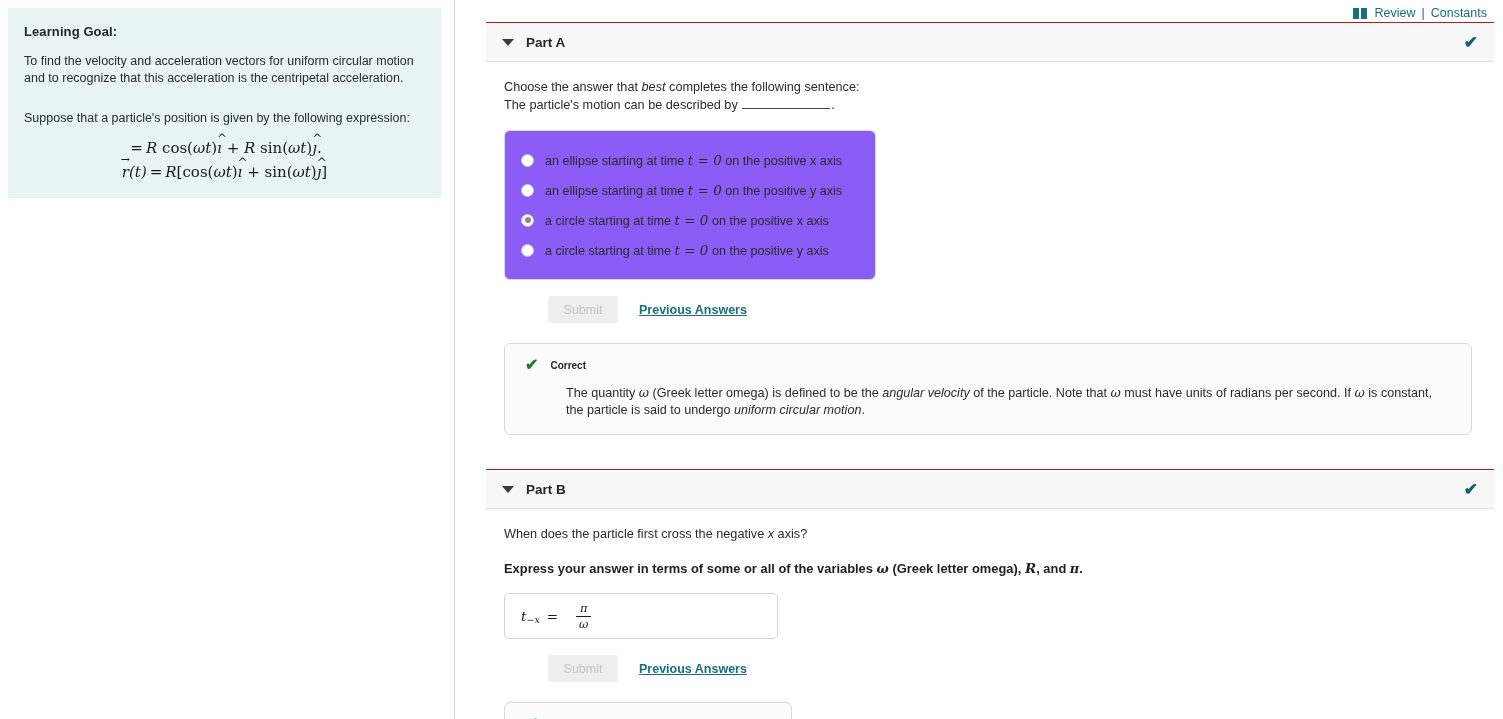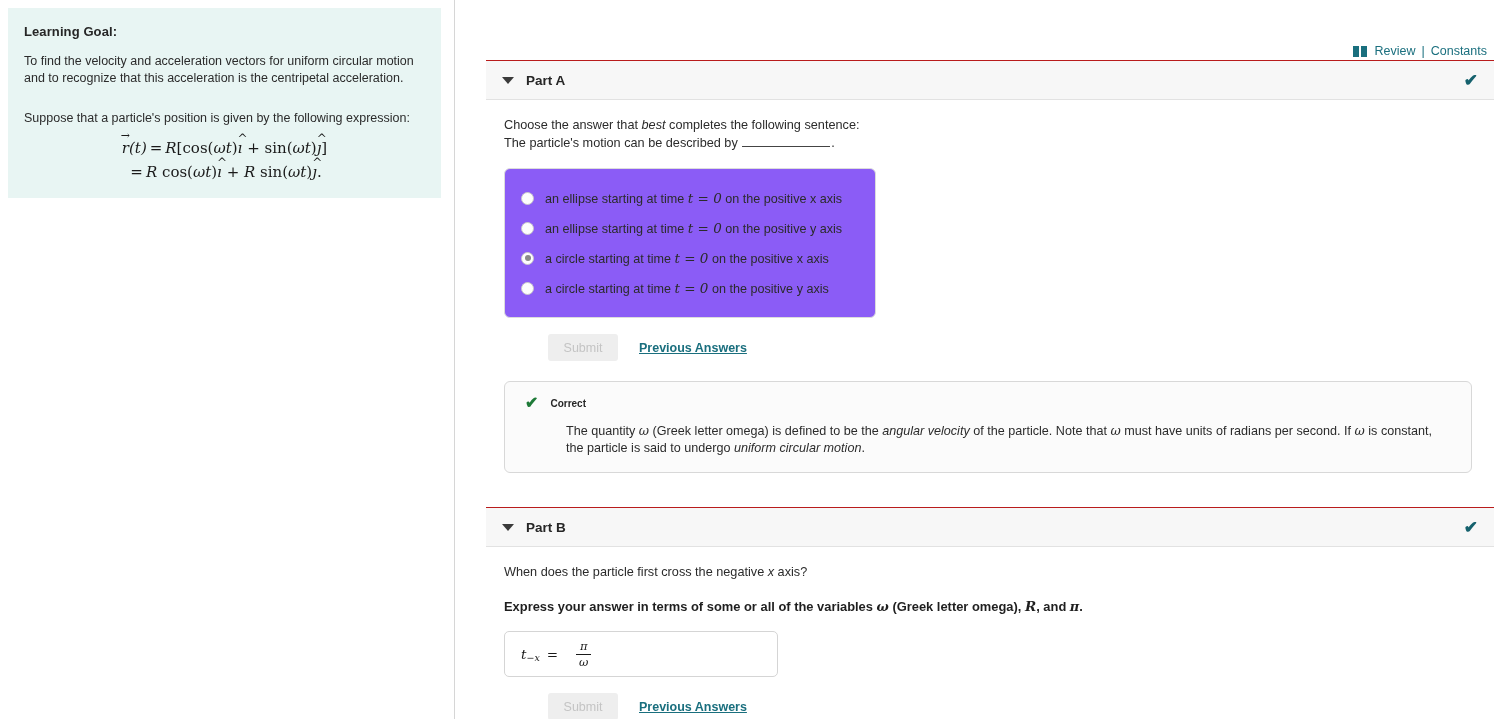--- a/index.html
+++ b/index.html
@@ -81,21 +81,20 @@
   }
   .eqsign { padding: 0 3px; }
 
   
   .content {
     position: absolute;
     left: 456px; top: 0;
     width: 1047px;
     height: 572px;
     background: #ffffff;
-    margin-top: 38px;
   }
   .topbar {
     height: 22px;
     display: flex;
     justify-content: flex-end;
     align-items: center;
     padding-right: 16px;
     padding-top: 4px;
   }
   .topbar-links {
@@ -321,24 +320,24 @@
 
 <div class="page">
 
   <div class="sidebar">
     <div class="learning-goal-card">
       <div class="lg-title">Learning Goal:</div>
       <div class="lg-para">To find the velocity and acceleration vectors for uniform circular motion and to recognize that this acceleration is the centripetal acceleration.</div>
       <div class="lg-para last">Suppose that a particle's position is given by the following expression:</div>
       <div class="math-block">
         <div class="math-row">
+          <span class="eqsign">=</span><span class="mi">R</span>&nbsp;cos(<span class="mi">ωt</span>)<span class="hatc mi">ı</span>&nbsp;+&nbsp;<span class="mi">R</span>&nbsp;sin(<span class="mi">ωt</span>)<span class="hatc mi">ȷ</span>.
+        </div>
+        <div class="math-row">
           <span class="mi"><span class="vecarrow">r</span>(t)</span><span class="eqsign">=</span><span class="mi">R</span>[cos(<span class="mi">ωt</span>)<span class="hatc mi">ı</span>&nbsp;+&nbsp;sin(<span class="mi">ωt</span>)<span class="hatc mi">ȷ</span>]
-        </div>
-        <div class="math-row">
-          <span class="eqsign">=</span><span class="mi">R</span>&nbsp;cos(<span class="mi">ωt</span>)<span class="hatc mi">ı</span>&nbsp;+&nbsp;<span class="mi">R</span>&nbsp;sin(<span class="mi">ωt</span>)<span class="hatc mi">ȷ</span>.
         </div>
       </div>
     </div>
   </div>
 
   <div class="content">
 
     <div class="topbar">
       <div class="topbar-links">
         <span class="book-icon">

